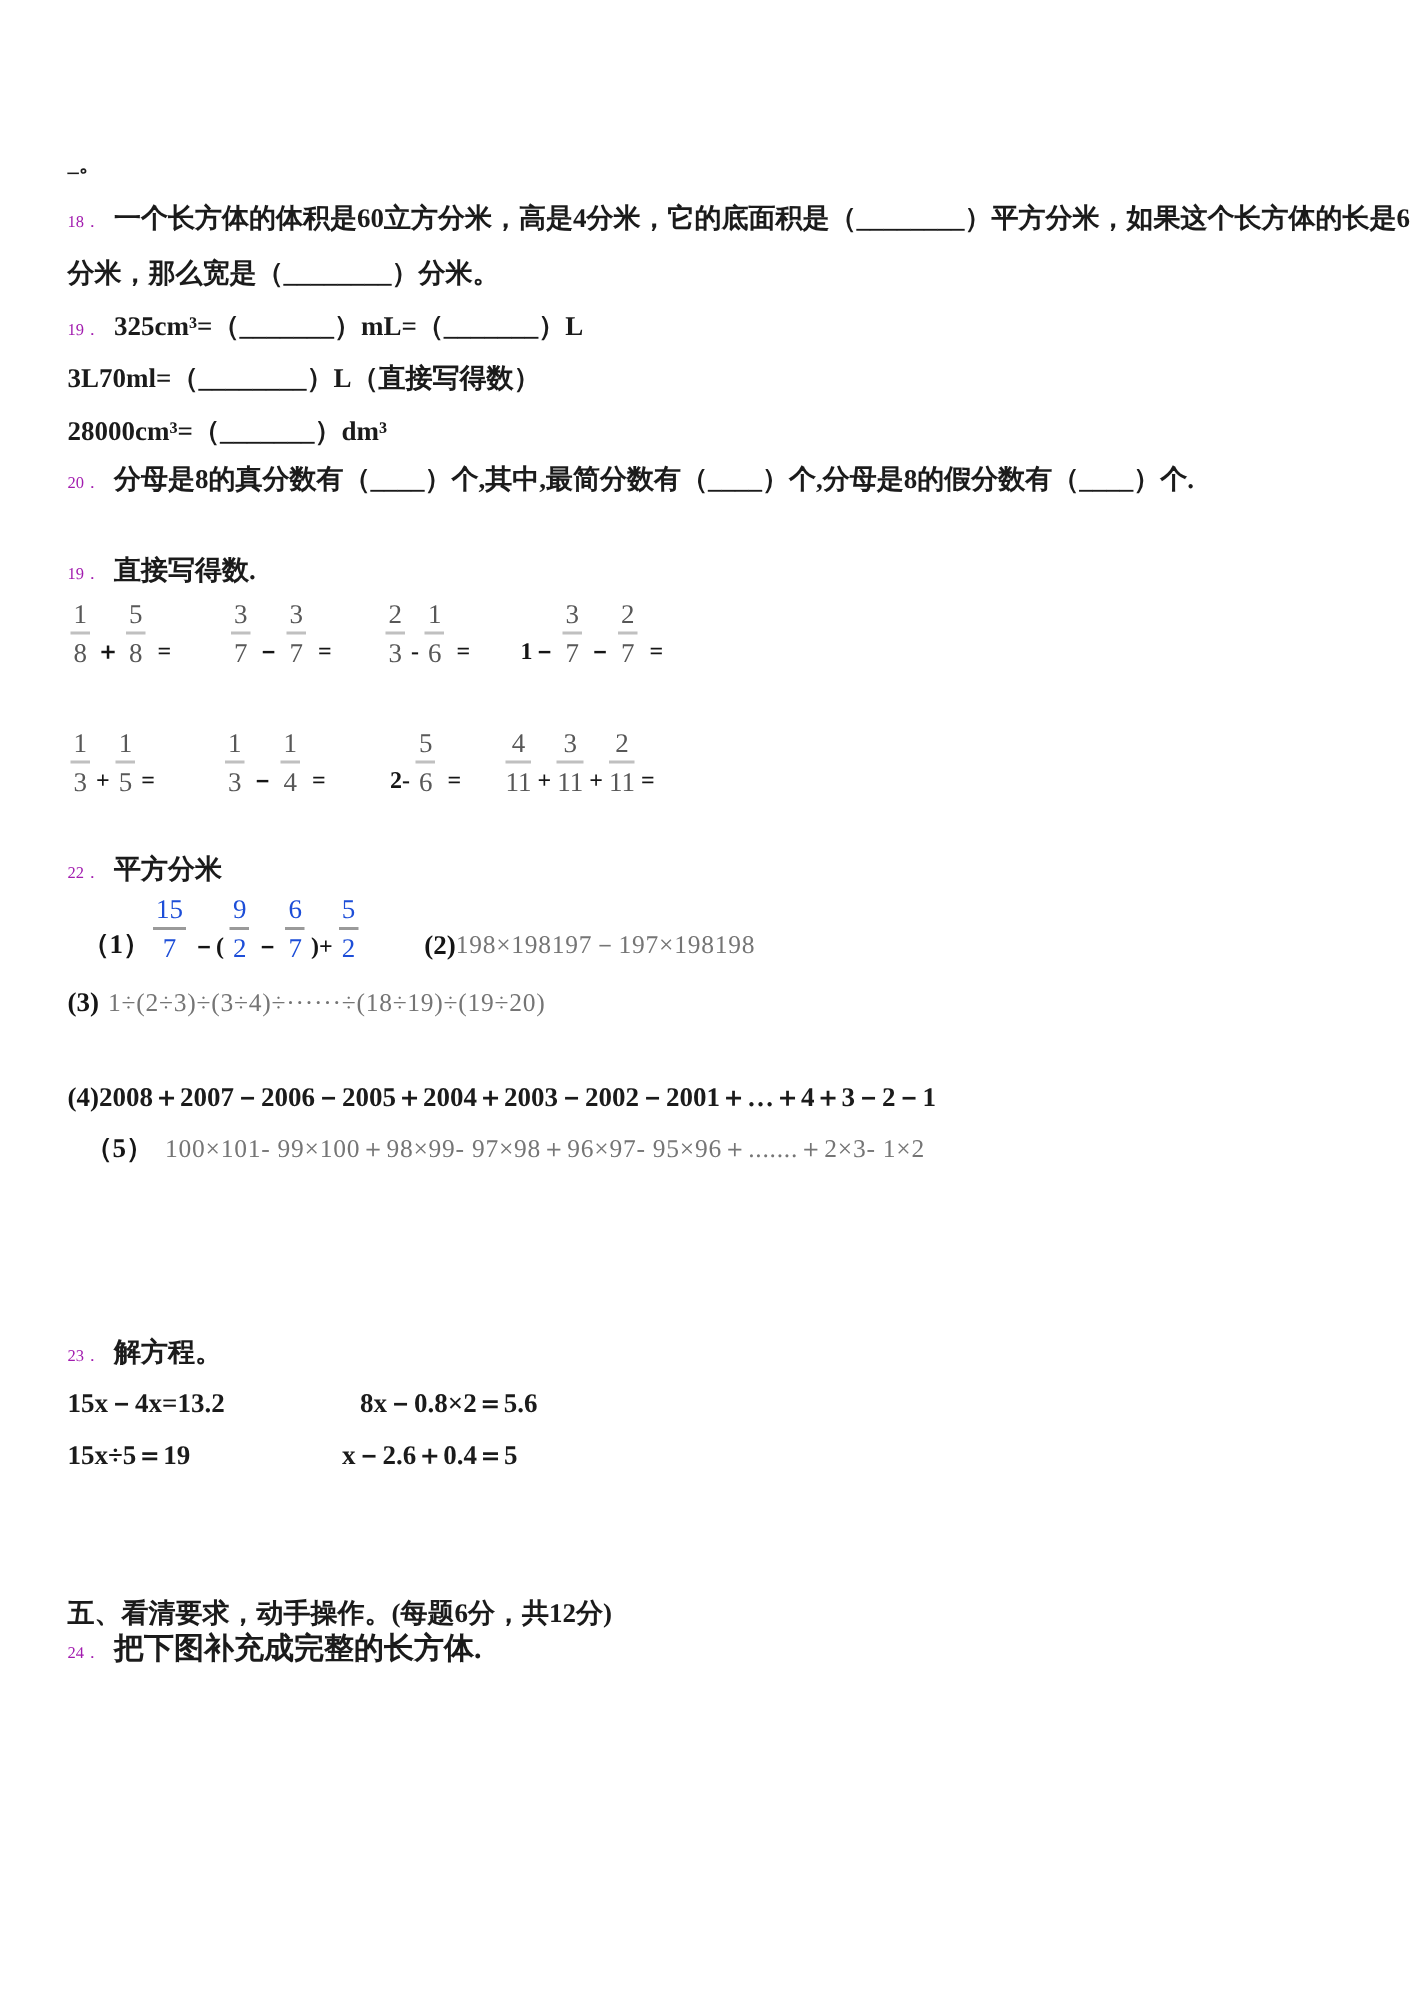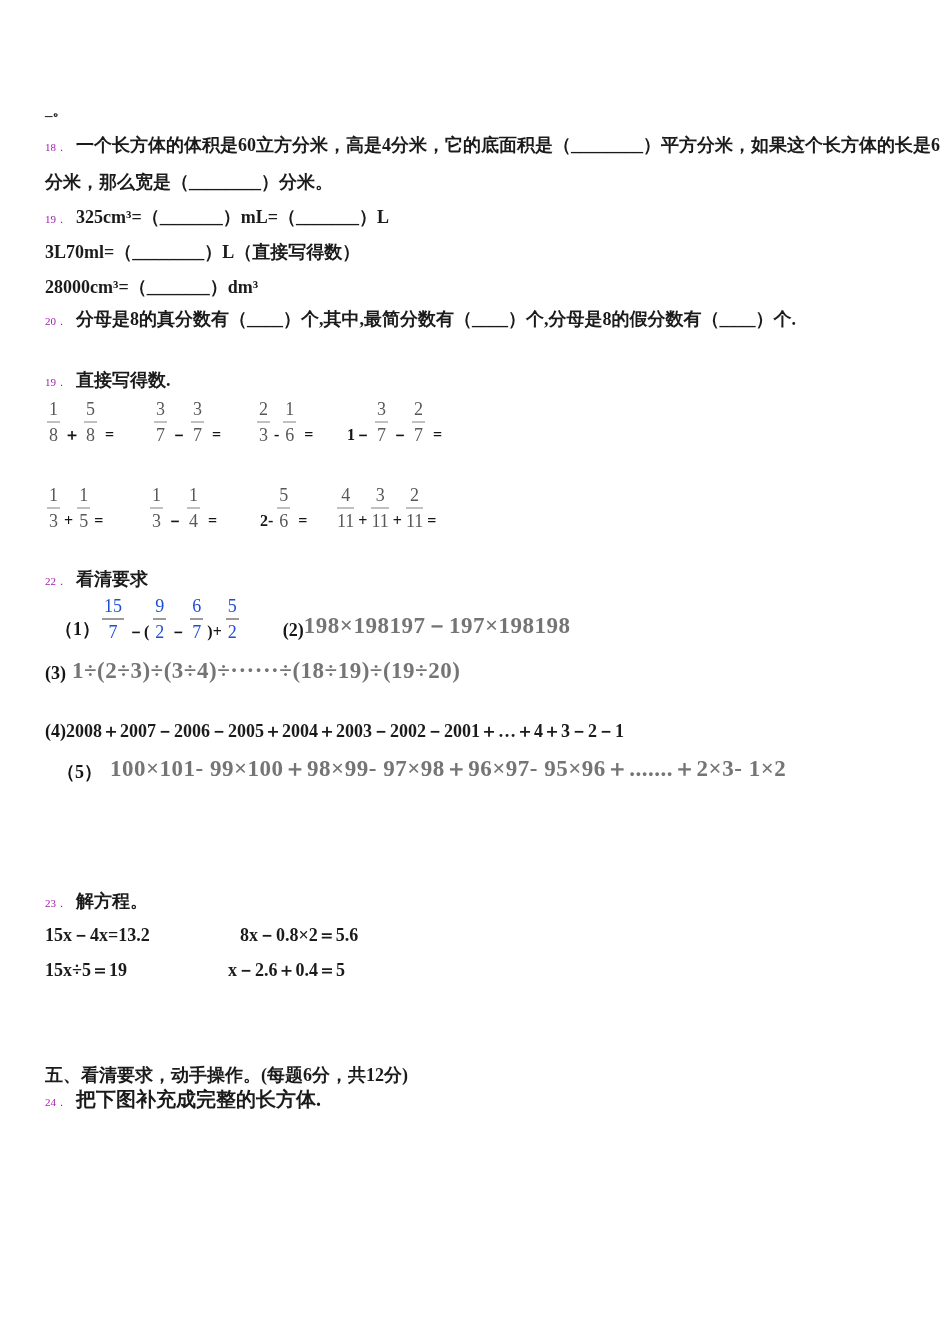--- a/index.html
+++ b/index.html
@@ -18,21 +18,21 @@
   .op{font-weight:700;color:#151515;margin:0 2px;line-height:1.1;white-space:pre;}
   .row1 .expr:nth-child(1){min-width:107px;}
   .row1 .expr:nth-child(2){min-width:103px;}
   .row1 .expr:nth-child(3){min-width:90px;}
   .row2 .expr:nth-child(1){min-width:103px;}
   .row2 .expr:nth-child(2){min-width:110px;}
   .row2 .expr:nth-child(3){min-width:77px;}
   .dark .fnum,.dark .fden{color:#1d4ed8;}
   .dark .fbar{background:#9a9a9a;}
   
-  .light{font-weight:700;color:#757575;font-size:23px;letter-spacing:0.5px;}
+  .light{font-weight:400;color:#757575;font-size:17px;letter-spacing:0.5px;}
   .label{font-weight:700;font-size:18px;color:#151515;}
   .grp{display:inline-flex;align-items:flex-end;}
   
   .q23row{position:absolute;left:45px;display:flex;font-weight:700;font-size:18px;white-space:nowrap;align-items:center;}
   .q23row .col1{display:inline-block;width:195px;}
   .q23row.r2 .col1{width:183px;}
   .big{font-size:20px;}
 </style>
 </head>
 <body>
@@ -181,21 +181,21 @@
         <span class="frac">
           <span class="fnum">2</span>
           <span class="fbar"></span>
           <span class="fden">11</span>
         </span>
         <span class="op">=</span>
       </span>
   </div>
 
   <div class="line" style="top:568px">
-    <span class="qnum">22．</span><span>看清要求</span>
+    <span class="qnum">22．</span><span>平方分米</span>
   </div>
 
   <div class="fracrow" style="top:597px;left:55px">
     <span class="label">（1）</span>
     <span class="expr dark">
         <span class="frac">
           <span class="fnum">15</span>
           <span class="fbar"></span>
           <span class="fden">7</span>
         </span>

